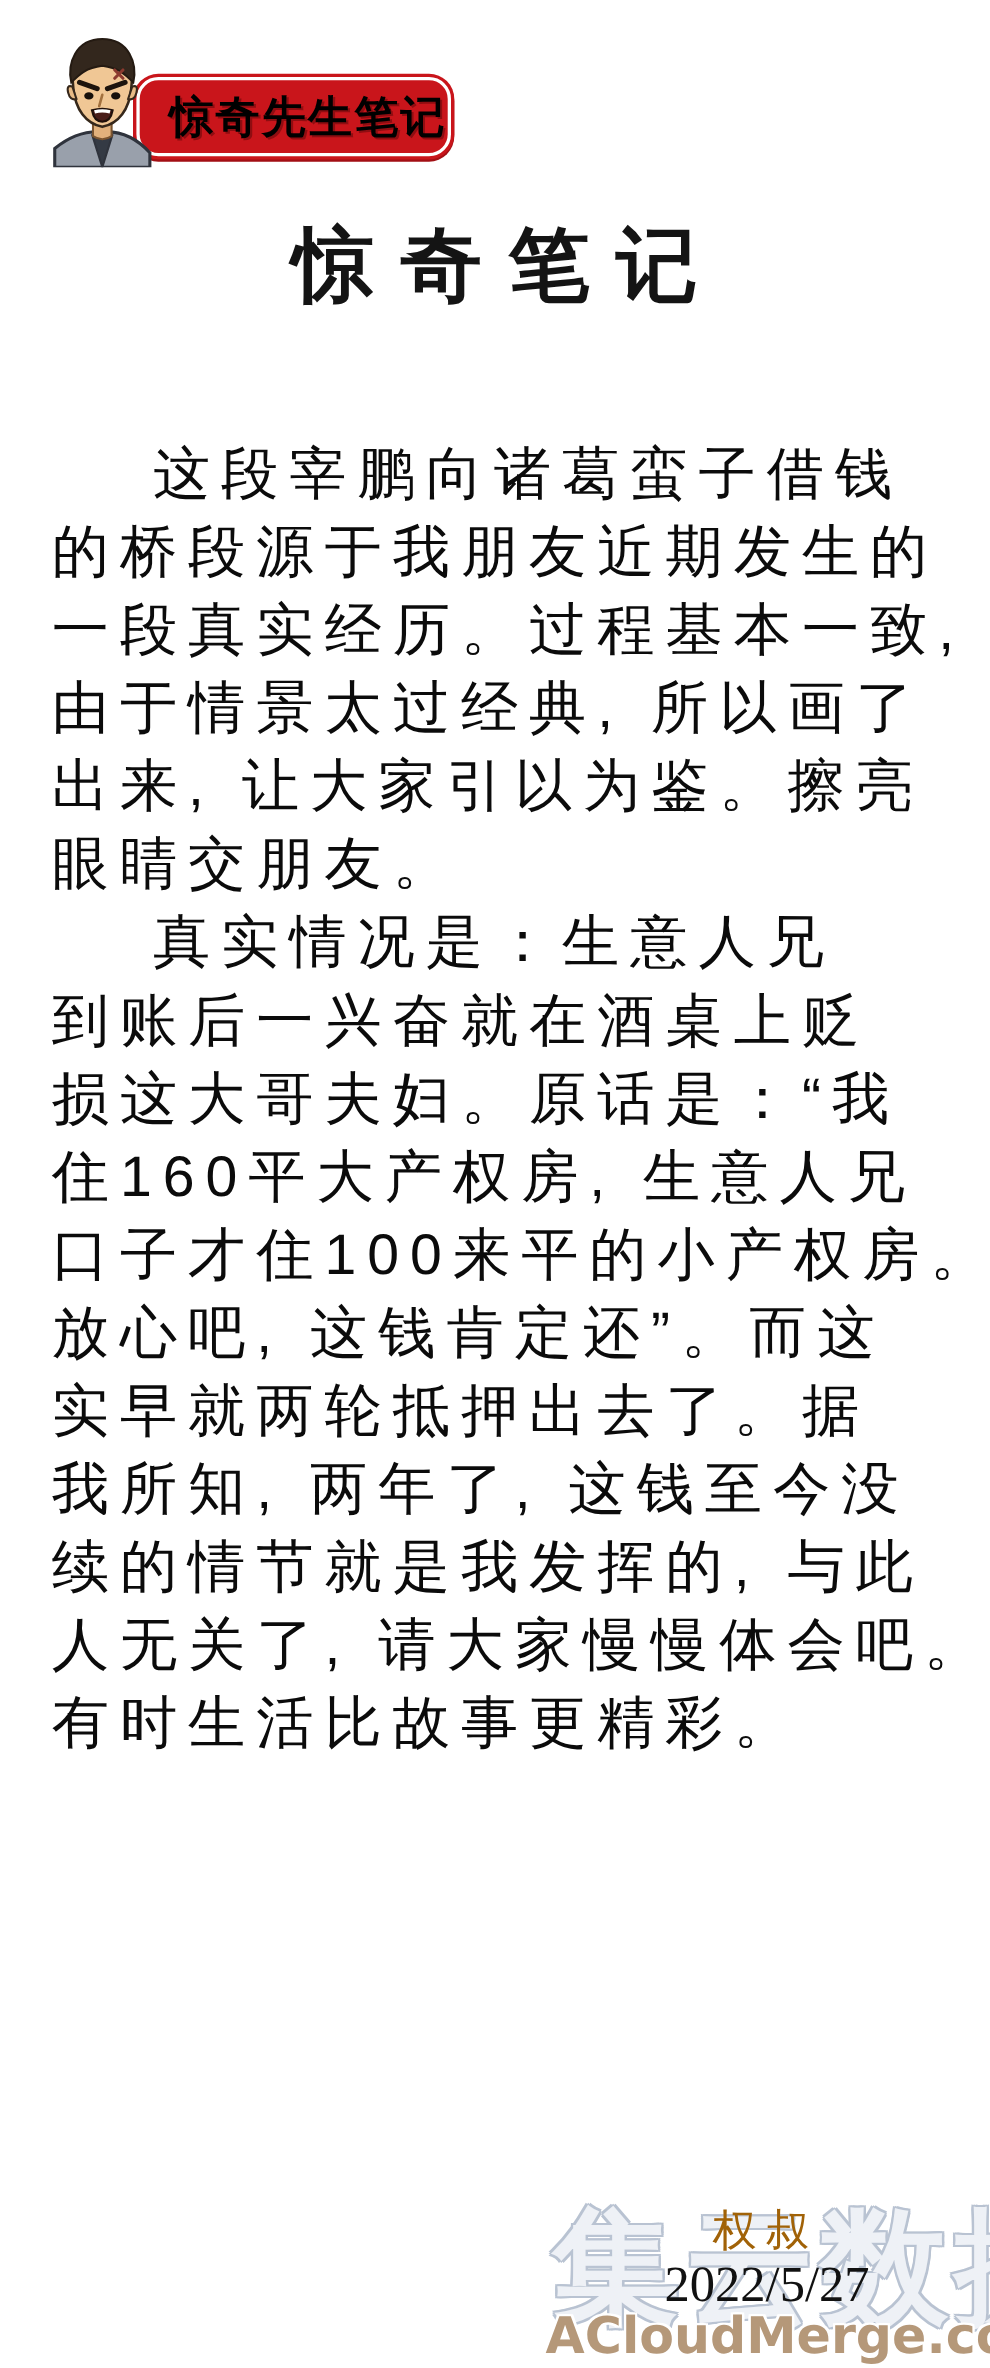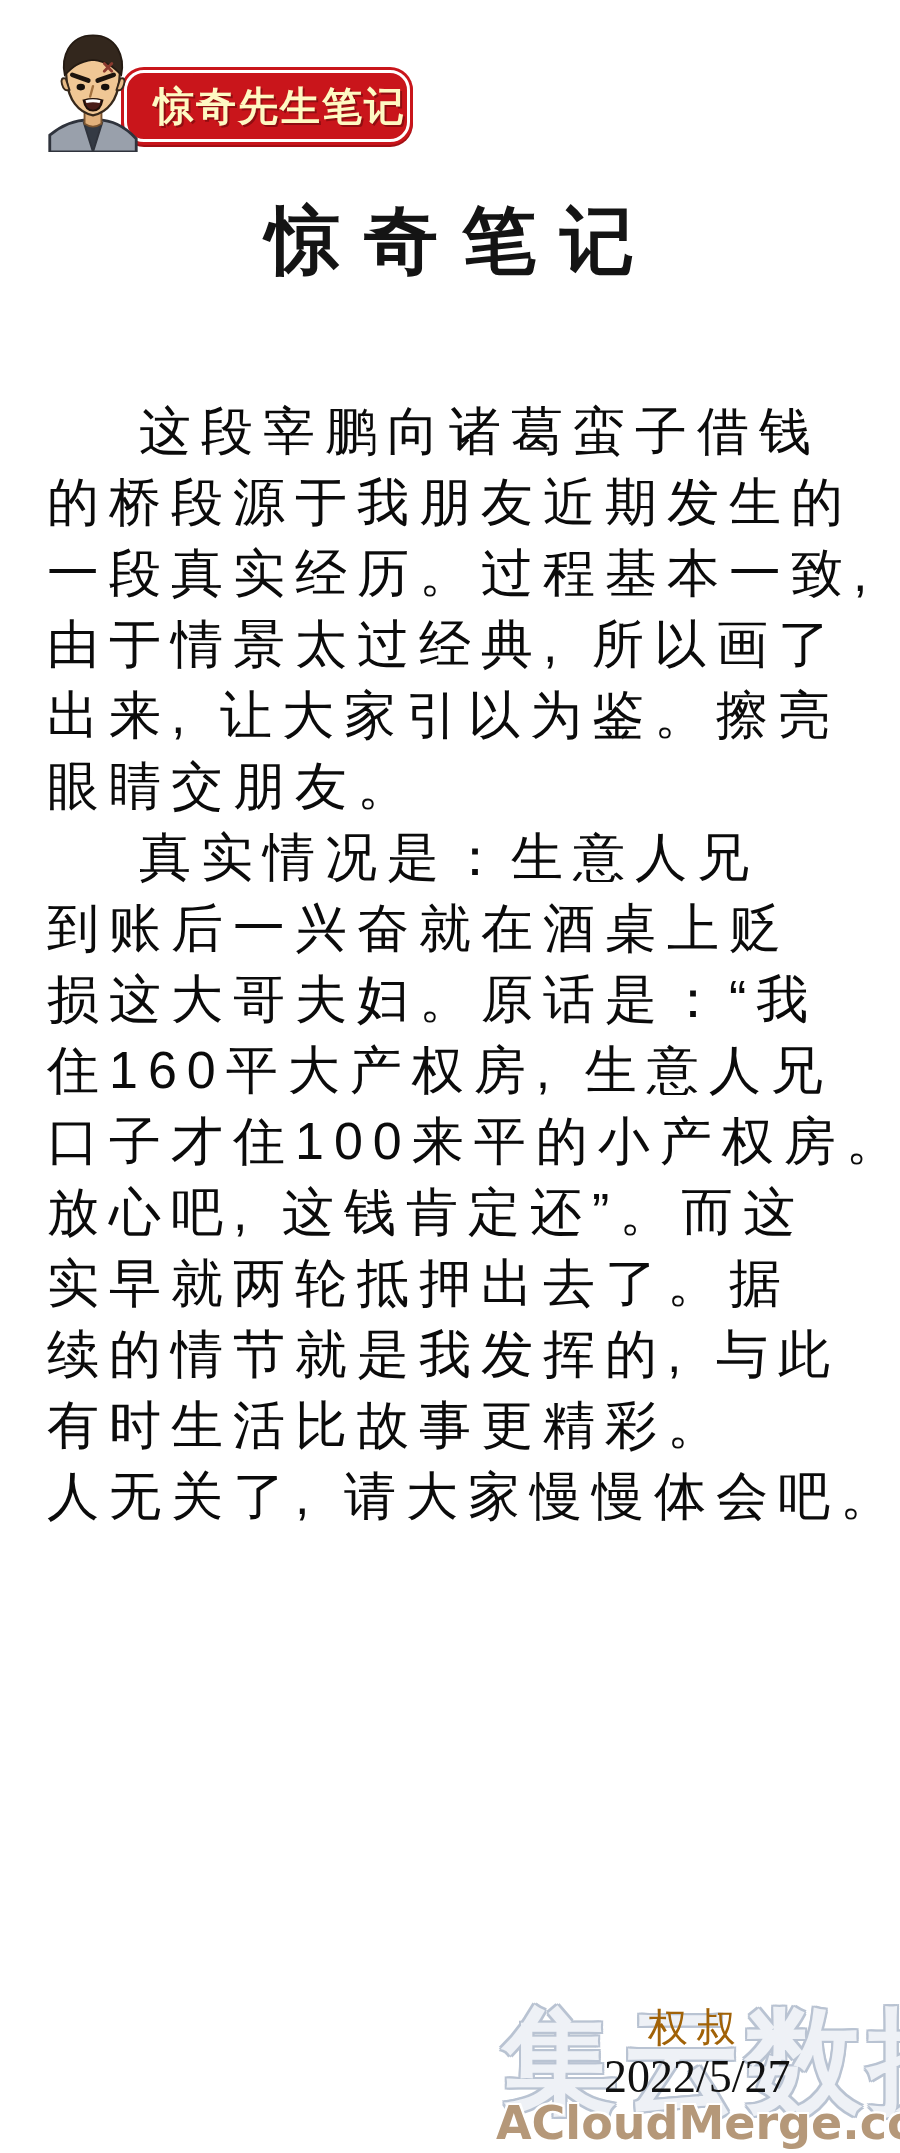--- a/index.html
+++ b/index.html
@@ -28,21 +28,21 @@
     box-shadow: 0 0 0 3px #c9151b, 0 2px 0 3px #a20f14;
     border-radius: 20px;
     display: flex;
     align-items: center;
     justify-content: center;
     z-index: 1;
   }
   .logo-badge span {
     font-size: 40px;
     font-weight: bold;
-    color: #fef9c3;
+    color: #000000;
     letter-spacing: 2px;
     padding-left: 26px;
     text-shadow: 2px 2px 0 #8f0d11;
     white-space: nowrap;
     font-family: "Liberation Sans", sans-serif;
   }
   .avatar-wrap {
     position: absolute;
     left: 46px;
     top: 26px;
@@ -186,22 +186,23 @@
     <div class="line">由于情景太过经典, 所以画了</div>
     <div class="line">出来, 让大家引以为鉴。擦亮</div>
     <div class="line">眼睛交朋友。</div>
     <div class="line indent">真实情况是：生意人兄</div>
     <div class="line">到账后一兴奋就在酒桌上贬</div>
     <div class="line">损这大哥夫妇。原话是：“我</div>
     <div class="line">住160平大产权房, 生意人兄</div>
     <div class="line">口子才住100来平的小产权房。</div>
     <div class="line">放心吧, 这钱肯定还”。而这</div>
     <div class="line">实早就两轮抵押出去了。据</div>
+    <div class="line">我所知, 两年了, 这钱至今没</div>
     <div class="line">续的情节就是我发挥的, 与此</div>
+    <div class="line">人无关了, 请大家慢慢体会吧。</div>
     <div class="line">有时生活比故事更精彩。</div>
-    <div class="line">人无关了, 请大家慢慢体会吧。</div>
   </div>
 
 <div class="signature">权叔</div>
 <div class="date">2022/5/27</div>
 
 <div class="watermark-cjk">集云数据</div>
 <div class="watermark-site">ACloudMerge.com</div>
 
 </body></html>

